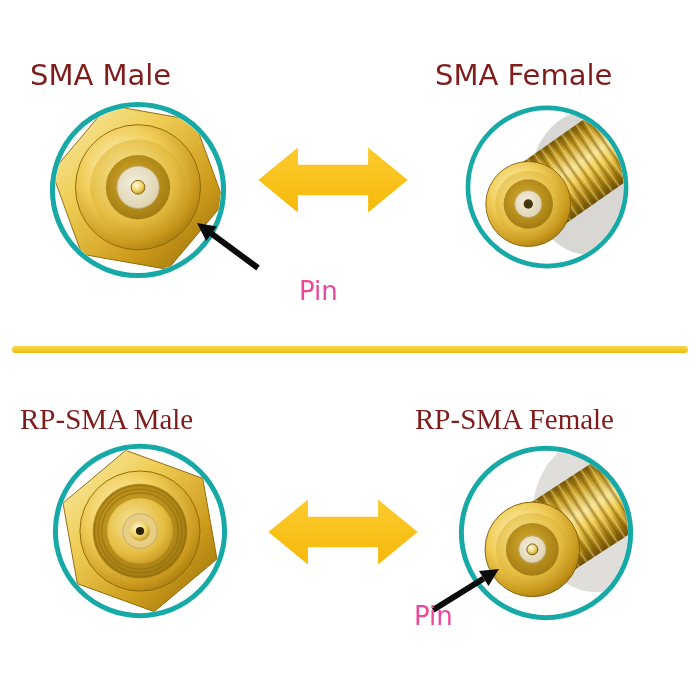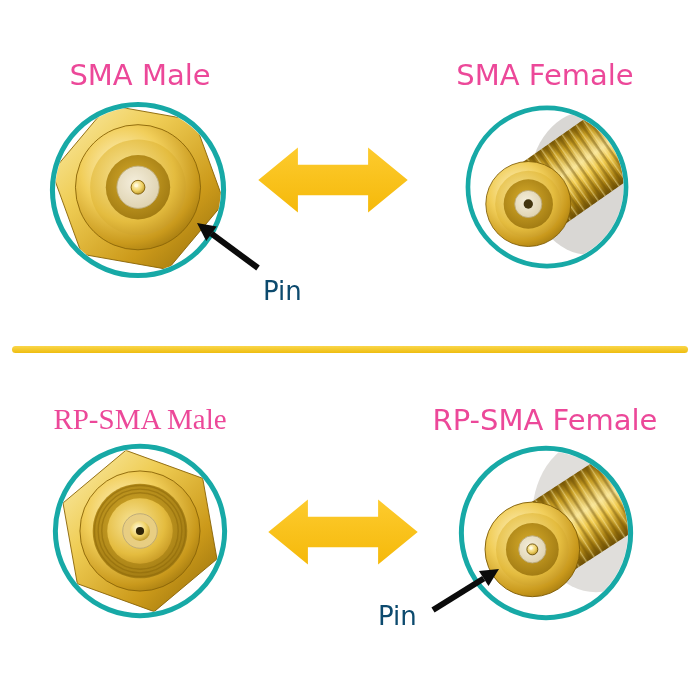--- a/index.html
+++ b/index.html
@@ -1,21 +1,21 @@
 <!DOCTYPE html>
 <html><head>
 <meta charset="utf-8">
 <style>
   * { margin:0; padding:0; box-sizing:border-box; }
   html,body { background:#ffffff; }
   body { font-family:"DejaVu Sans","Liberation Sans",sans-serif; }
   .canvas { position:relative; width:700px; height:700px; background:#ffffff; overflow:hidden; }
   section { display:contents; }
-  .label { position:absolute; font-size:29px; font-weight:400; color:#ec4899; text-align:center; white-space:nowrap; }
-  .pin-label { position:absolute; font-size:26px; font-weight:400; color:#0c4a6e; }
+  .label { position:absolute; font-size:29px; font-weight:400; color:#7f1d1d; white-space:nowrap; }
+  .pin-label { position:absolute; font-size:26px; font-weight:400; color:#ec4899;margin-left:36px; }
   .photo, .arrow, .pin-arrow { position:absolute; display:block; }
   .divider { position:absolute; left:12px; top:346px; width:676px; height:7px; border-radius:4px;
              background:linear-gradient(180deg,#fad64a,#eebd10); }
 </style>
 </head>
 <body>
 
 <div class="canvas">
 
   
@@ -126,21 +126,21 @@
   </section>
 
   
   <div class="divider"></div>
 
   
   <section>
 
     <div class="label" style="left:20px; top:403px; width:240px;font-family:Liberation Serif, serif;">RP-SMA Male</div>
 
-    <div class="label" style="left:415px; top:403px; width:260px;">RP-SMA Female</div>
+    <div class="label" style="left:415px; top:403px; width:260px;font-family:Liberation Serif, serif;">RP-SMA Female</div>
 
     
     <svg class="photo" viewBox="0 0 200 200" style="left:49px; top:440px; width:182px; height:182px;">
       <g clip-path="url(#clipBig)">
         <polygon points="184.6,130.8 115.6,188.6 31.1,157.9 15.4,69.2 84.4,11.4 168.9,42.1" fill="url(#goldLin)" stroke="#8a6508" stroke-width="1"></polygon>
         <circle cx="100" cy="100" r="66" fill="url(#goldRad)" stroke="#8a6508" stroke-width="1"></circle>
         <circle cx="100" cy="100" r="52" fill="url(#recessRad)"></circle>
         <circle cx="100" cy="100" r="50" fill="none" stroke="#8a6508" stroke-width="1.5" opacity="0.5"></circle>
         <circle cx="100" cy="100" r="46" fill="none" stroke="#8a6508" stroke-width="1.5" opacity="0.5"></circle>
         <circle cx="100" cy="100" r="42" fill="none" stroke="#8a6508" stroke-width="1.5" opacity="0.5"></circle>

